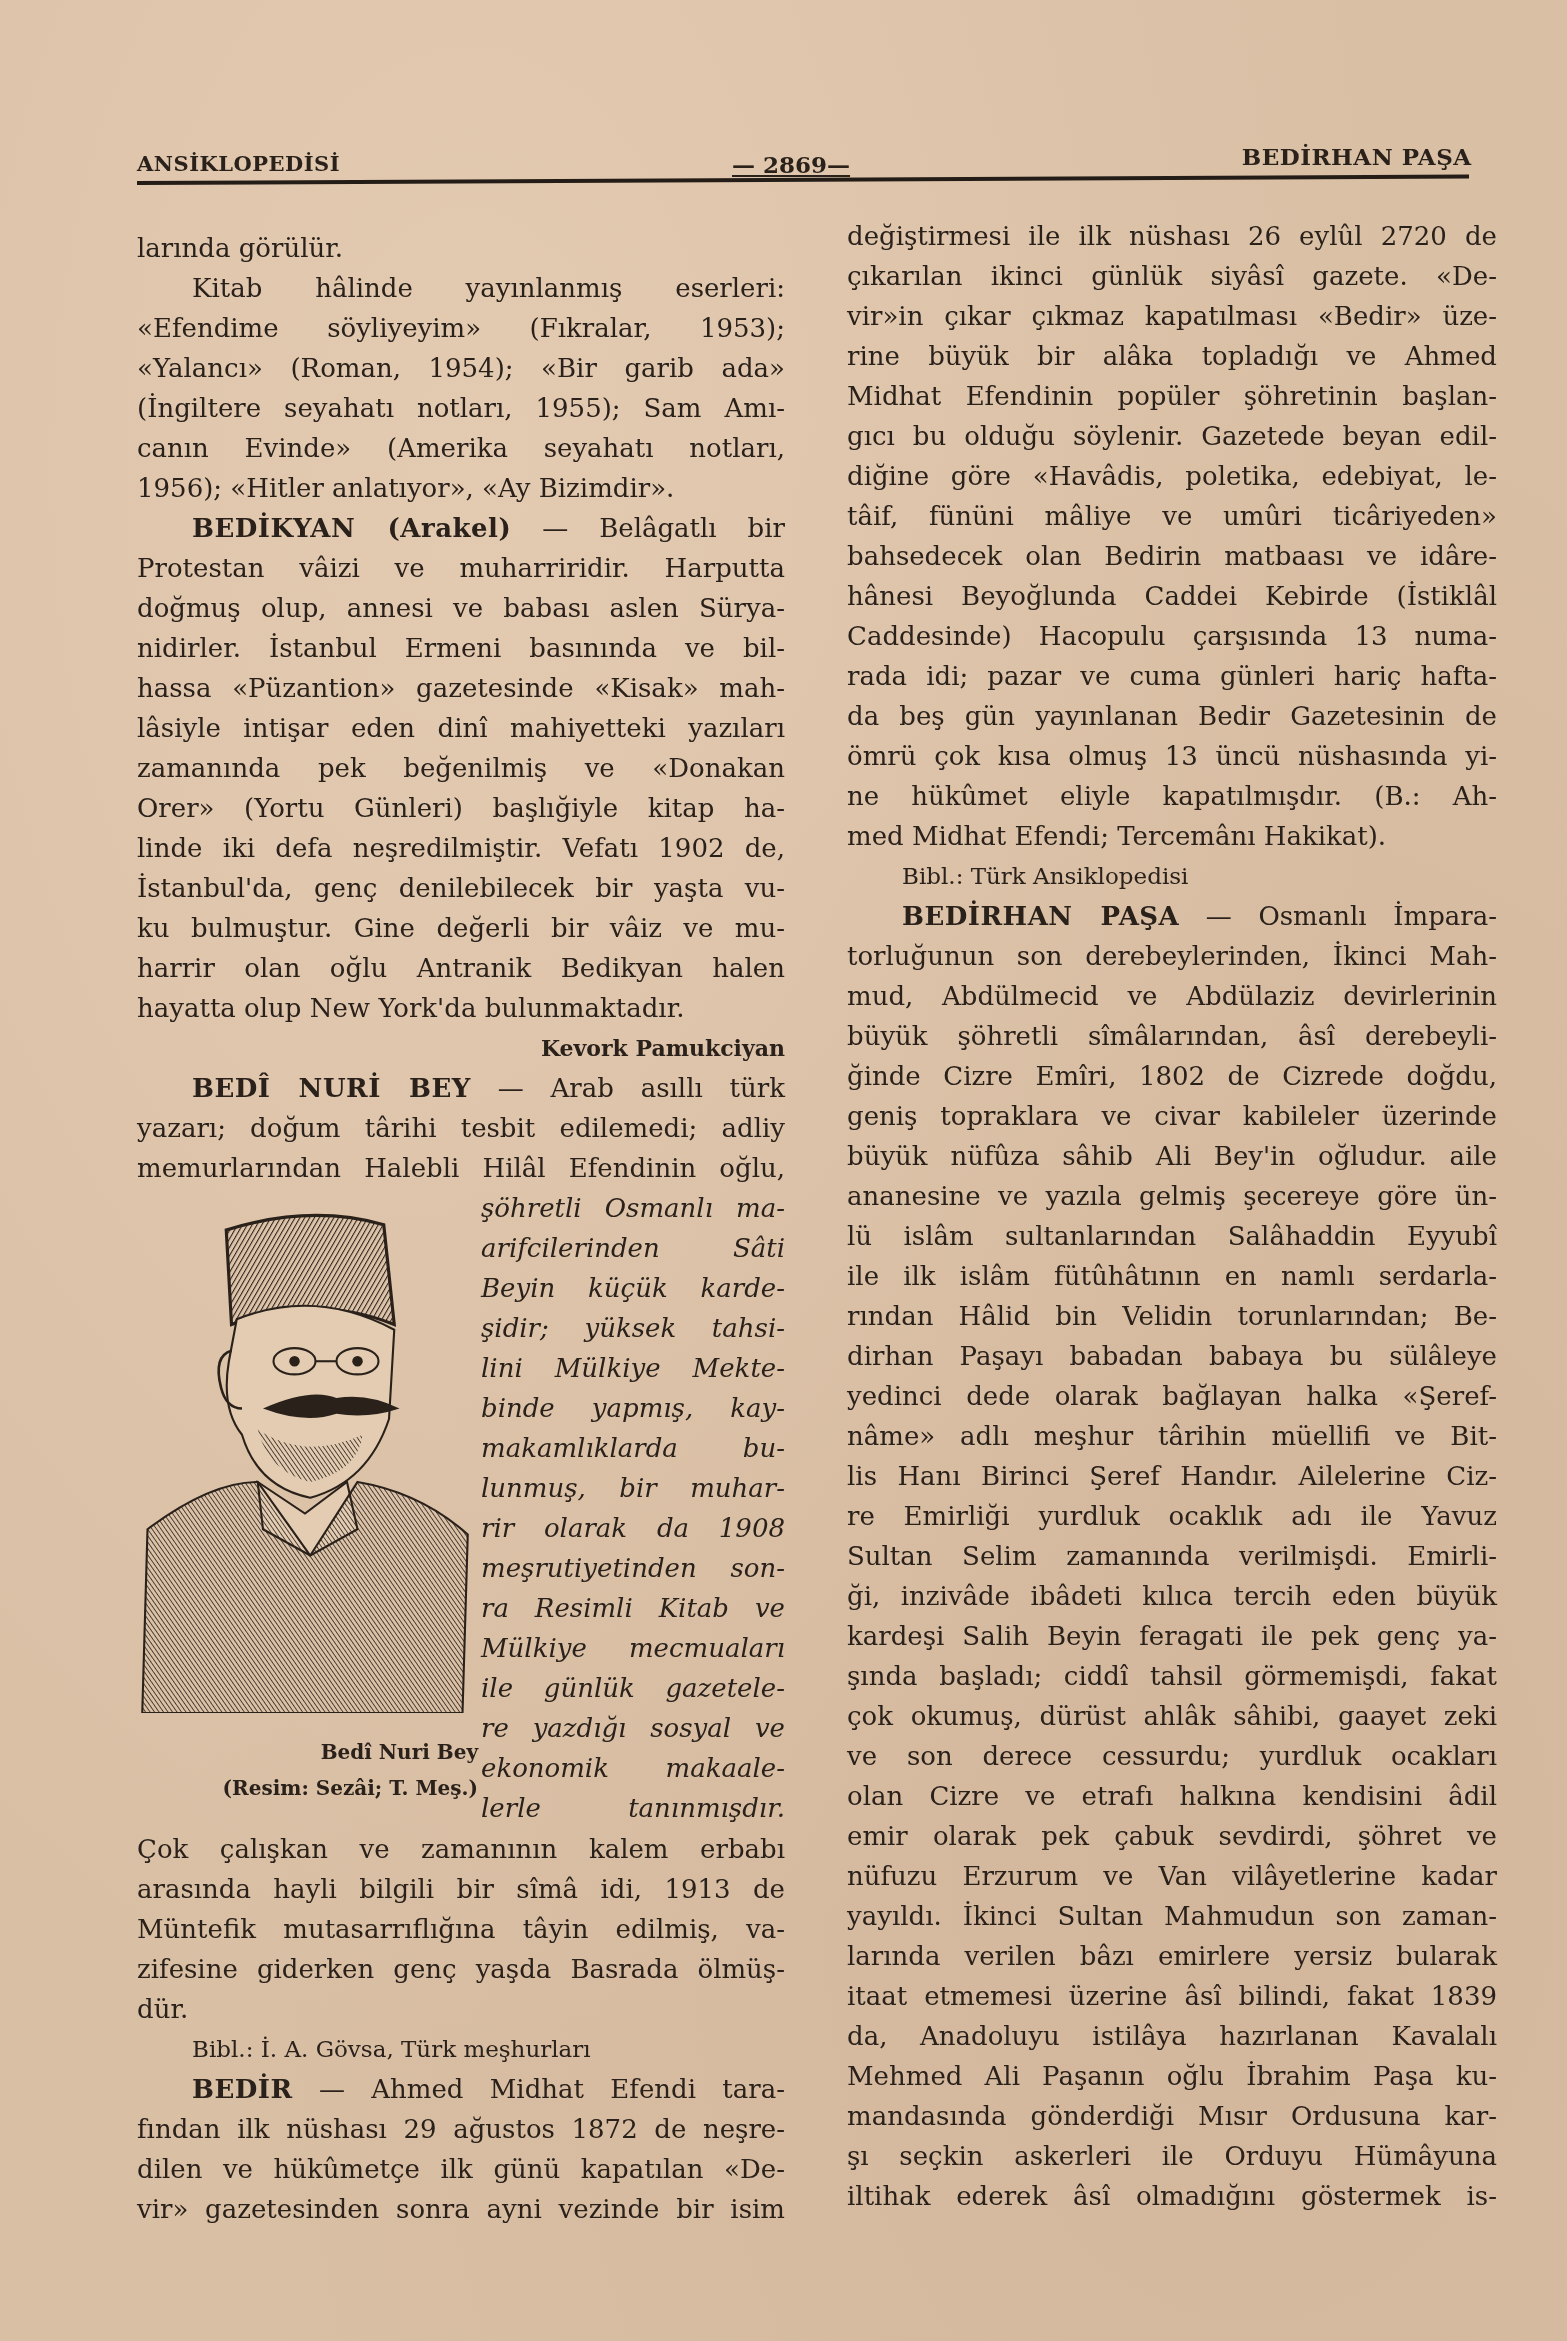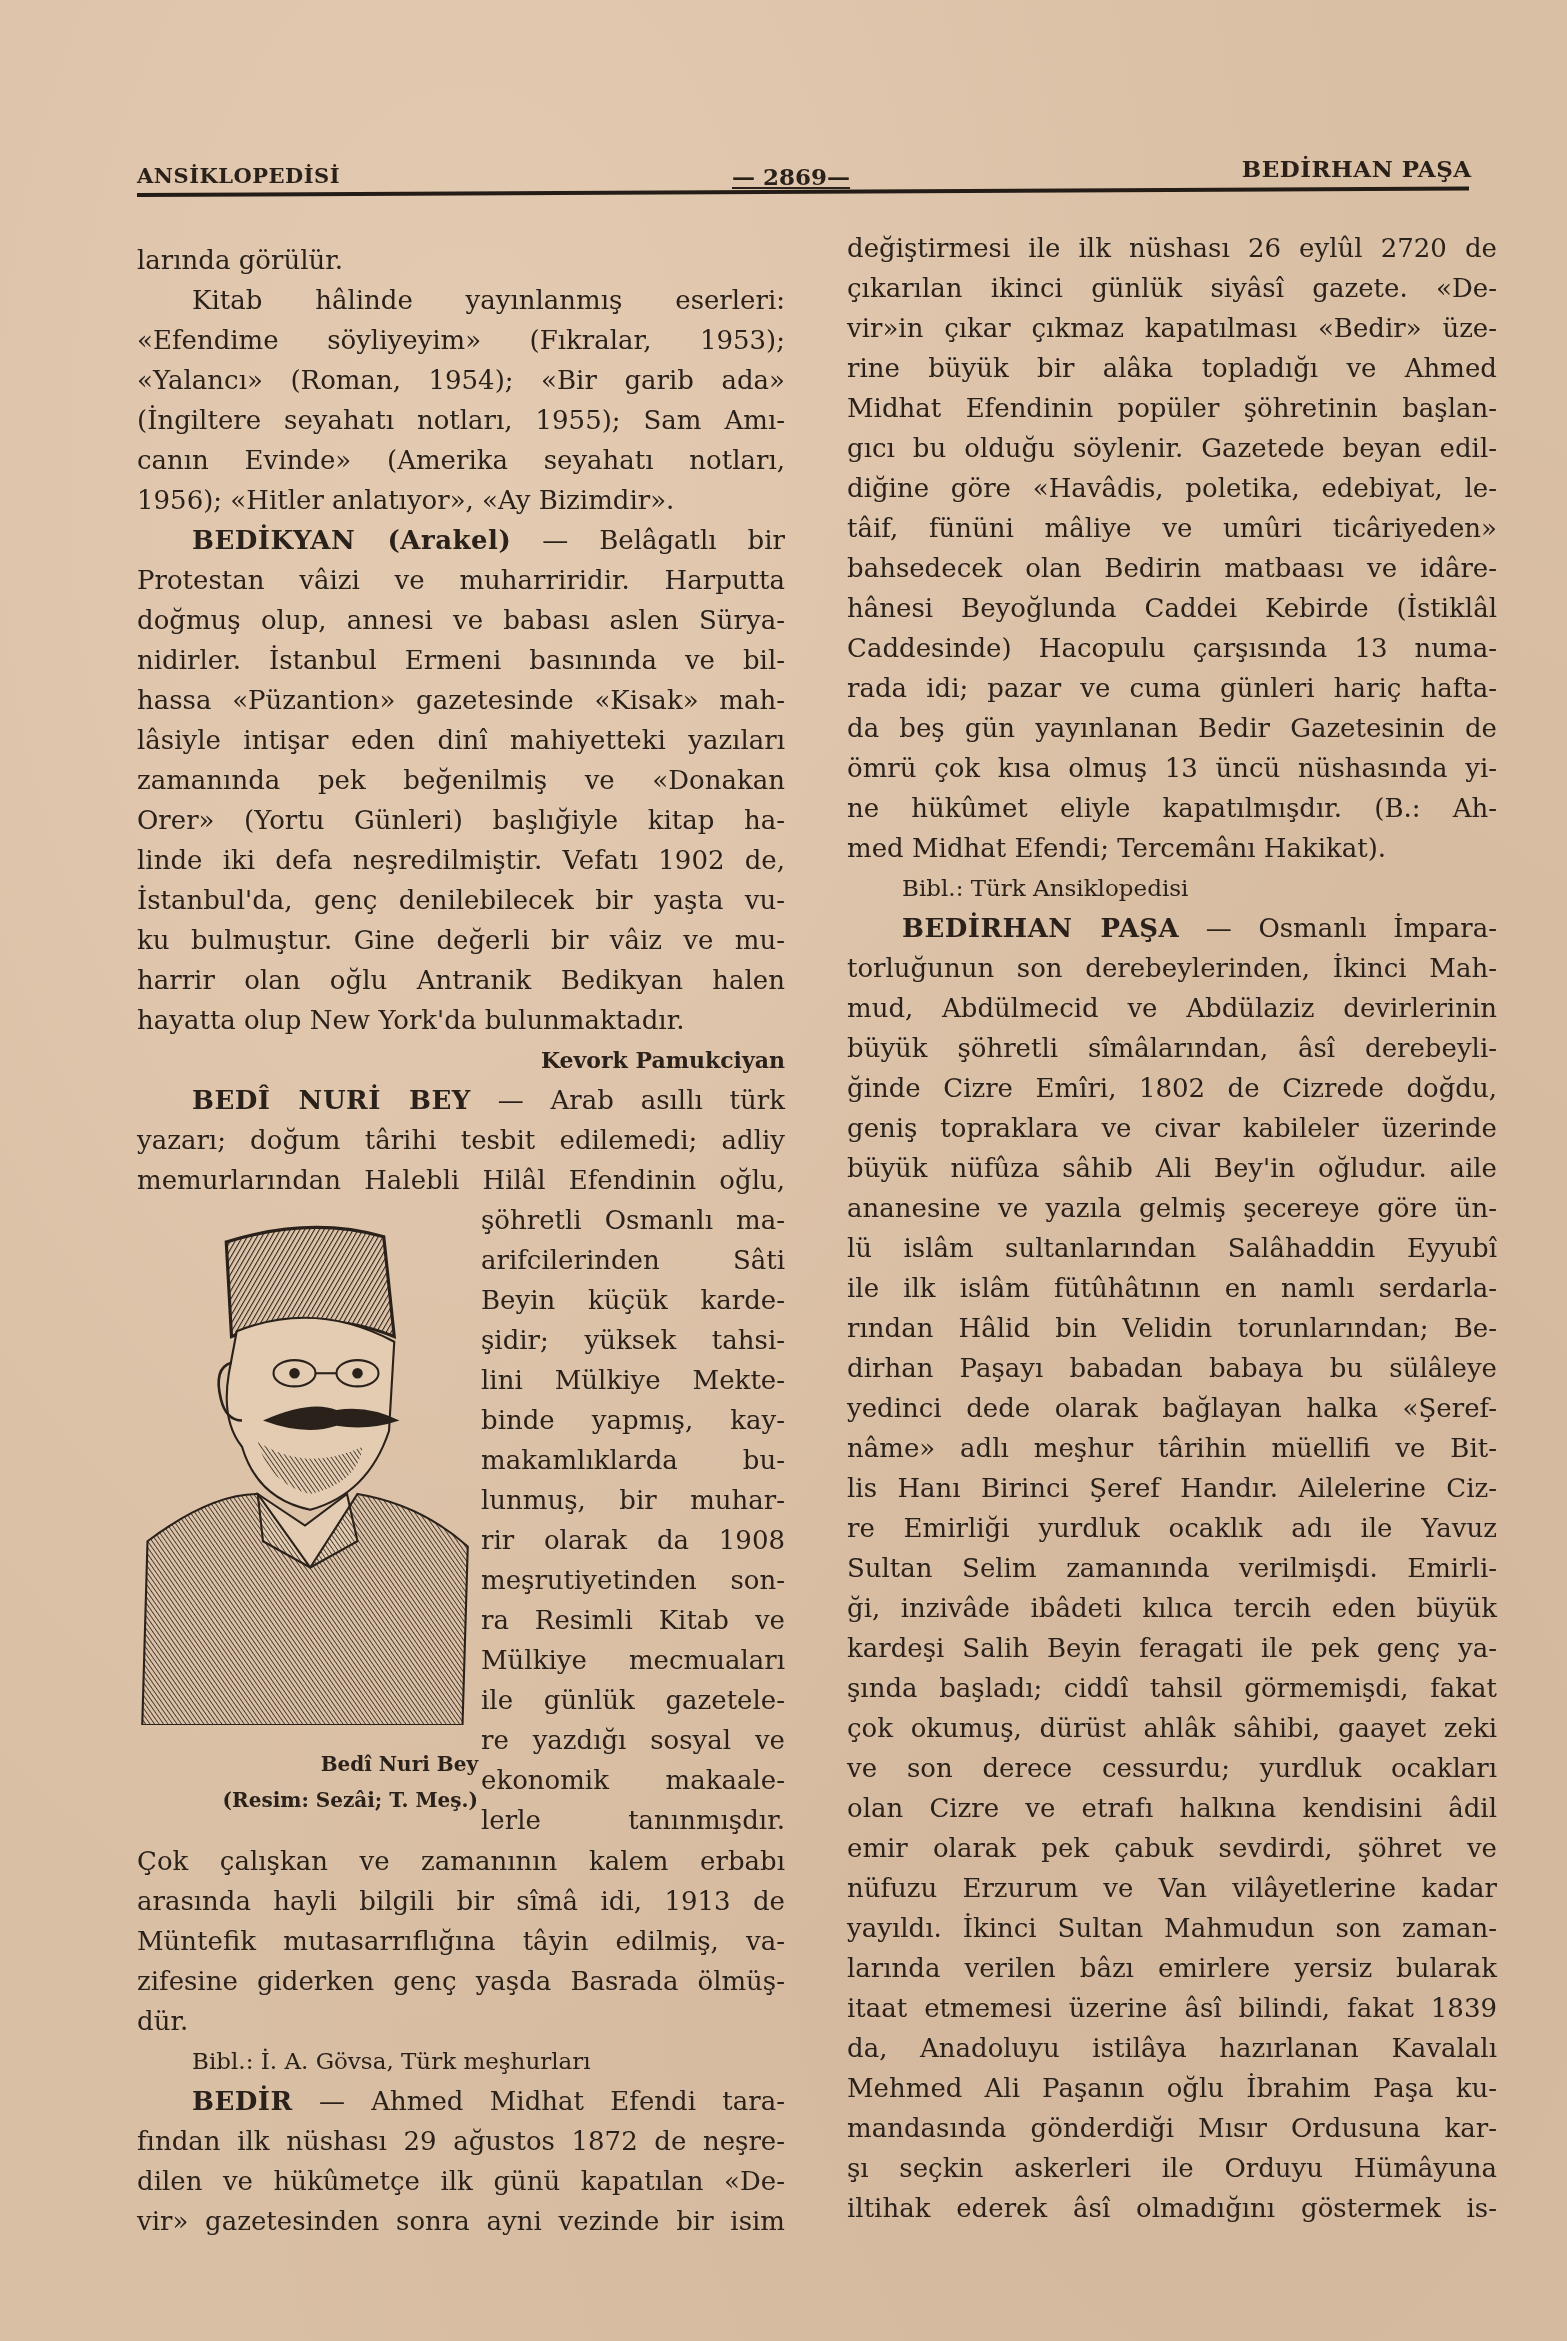--- a/index.html
+++ b/index.html
@@ -5,41 +5,41 @@
   html, body { margin:0; padding:0; }
   body {
     width:1567px; height:2342px; overflow:hidden;
     background:#d9bfa4;
     background-image: radial-gradient(ellipse at 30% 20%, rgba(235,212,188,0.55), rgba(0,0,0,0) 60%),
                       radial-gradient(ellipse at 80% 80%, rgba(205,175,148,0.5), rgba(0,0,0,0) 60%);
     font-family:"DejaVu Serif", "Liberation Serif", serif;
     color:#2a211b;
     position:relative;
   }
-  .page { position:absolute; left:0; top:12px; width:1567px; height:1874px; }
+  .page { position:absolute; left:0; top:0; width:1567px; height:1874px; }
   .header { position:absolute; left:137px; top:139px; width:1332px; height:47px; }
   .hdr-left { position:absolute; left:0; top:11.5px; font-size:21px; font-weight:bold; letter-spacing:0.5px; font-family:"DejaVu Serif", serif; }
   .hdr-center { position:absolute; left:595px; top:11.5px; font-size:23px; font-weight:bold;text-decoration:underline; }
   .hdr-right { position:absolute; right:-2.6px; top:4.2px; font-size:23px; font-weight:bold; letter-spacing:0.5px; }
   .hdr-rule { position:absolute; left:137px; top:181px; width:1332px; height:3.7px; background:#241c17; transform:rotate(-0.28deg); transform-origin:left center; }
   .col { position:absolute; top:228px; font-size:26px; line-height:40px; }
   .col-left { left:137px; width:648px; }
   .col-right { left:847px; width:650px; top:216px; }
   .ln { display:block; white-space:nowrap; text-align:justify; text-align-last:justify; height:40px; }
   .ln.last { text-align-last:left; }
   .ln.ind { padding-left:55px; }
   .ln.right { text-align:right; text-align-last:right; }
   .head { font-weight:bold; letter-spacing:0.5px; }
   .sig { font-weight:bold; font-size:22px; }
   .bibl { font-size:23px; padding-left:55px; text-align-last:left; }
   .wrap-block { position:relative; height:641px; }
   .portrait { position:absolute; left:0; top:0; width:336px; height:525px; }
   .caption { position:absolute; left:0; top:546px; width:341px; text-align:right; font-weight:bold; font-size:20px; line-height:36px; }
   .wrap-text { position:absolute; left:344px; top:0; width:304px; }
-  .wrap-text .ln { height:40px; }
+  .wrap-text .ln { height:40px;font-style:italic; }
 </style>
 </head>
 <body>
 
 <div class="page">
 
   <div class="header">
     <span class="hdr-left">ANSİKLOPEDİSİ</span>
     <span class="hdr-center">— 2869—</span>
     <span class="hdr-right">BEDİRHAN PAŞA</span>

